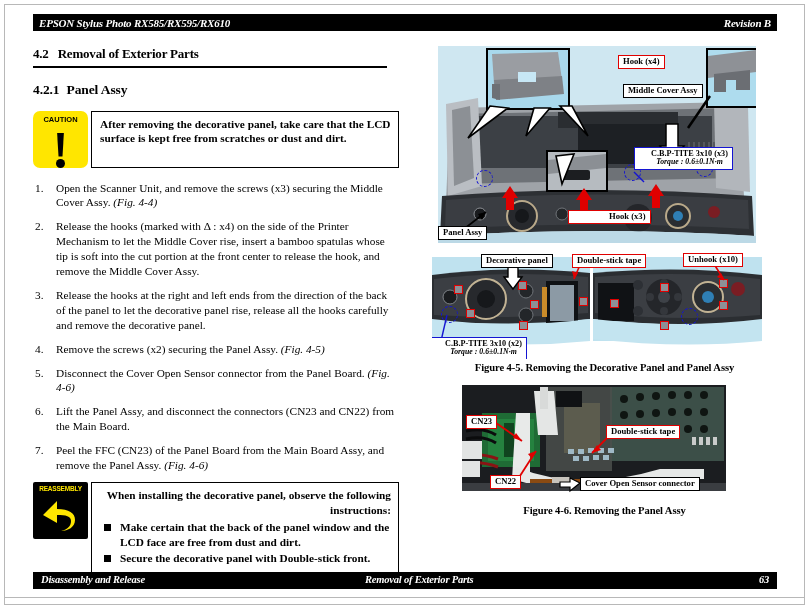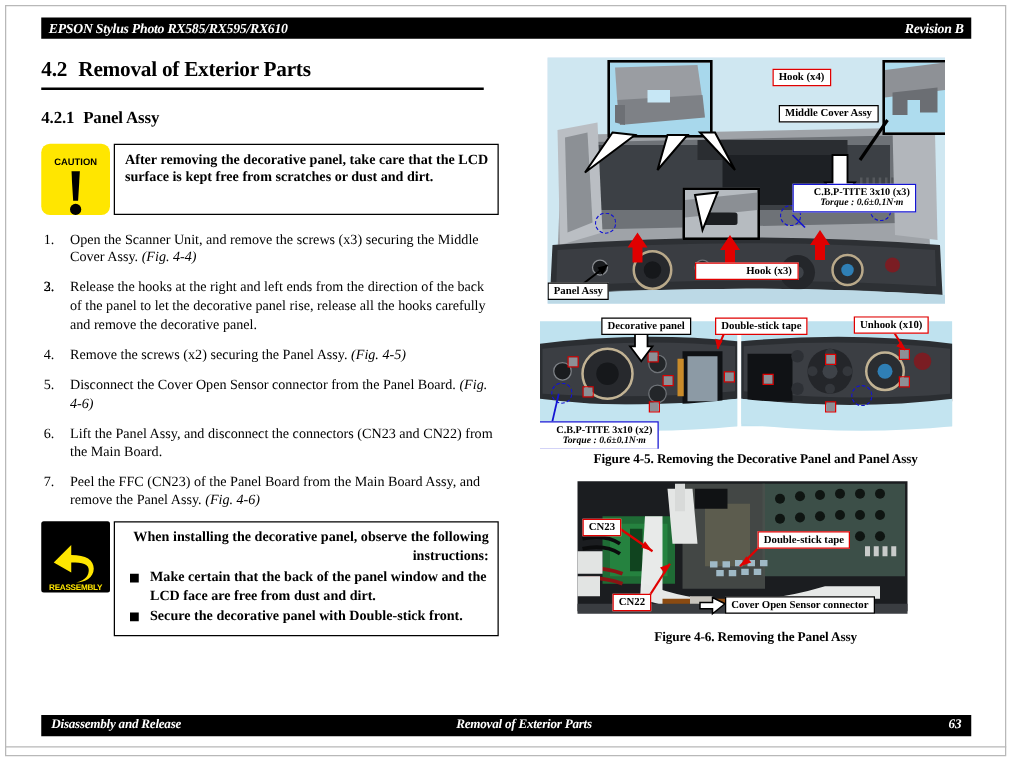--- a/index.html
+++ b/index.html
@@ -48,38 +48,38 @@
   .ftr-center{left:332px;}
   .ftr-right{right:8px;}
   .ftr-rule{
     position:absolute;left:4px;top:597px;width:801px;height:1px;background:#b8b8b8;
   }
 
   
   .col-left{position:absolute;left:33px;top:46px;width:366px;}
 
   .h2{
-    font-size:17px;font-weight:bold;color:#000;
+    font-size:13px;font-weight:bold;color:#000;
     font-family:"Liberation Serif", serif;
     margin:0;padding:0 0 4px 0;letter-spacing:-0.2px;
   }
   .h2 .num{margin-right:9px;}
   .h2-rule{height:1.5px;background:#000;width:354px;margin:0 0 14px 0;}
   .h3{
     font-size:13.5px;font-weight:bold;color:#000;
     margin:0 0 13px 0;letter-spacing:-0.1px;
   }
   .h3 .num{margin-right:7px;}
 
   
   .note{position:relative;display:flex;align-items:stretch;}
   .note-icon{
     width:55px;min-width:55px;height:57px;
     display:flex;flex-direction:column;align-items:center;
-    justify-content:flex-end;
+    justify-content:space-between;
     box-sizing:border-box;
   }
   .caution-icon{
     background:#FFE600;border-radius:7px;padding-top:4px;
   }
   .caution-icon .cap{
     font-family:"Liberation Sans", sans-serif;
     font-size:7.5px;font-weight:bold;color:#000;letter-spacing:0px;
   }
   .bang{margin-top:3px;display:flex;flex-direction:column;align-items:center;}
@@ -201,21 +201,21 @@
         </span>
       </div>
       <div class="note-body">After removing the decorative panel, take care that the LCD surface is kept free from scratches or dust and dirt.</div>
     </div>
 
     <ol class="steps">
       <li>
         <span class="sn">1.</span><span>Open the Scanner Unit, and remove the screws (x3) securing the Middle Cover Assy.</span> <i>(Fig. 4-4)</i>
       </li>
       <li>
-        <span class="sn">2.</span>
+        <span class="sn">2.</span><span>Release the hooks (marked with Δ : x4) on the side of the Printer Mechanism to let the Middle Cover rise, insert a bamboo spatulas whose tip is soft into the cut portion at the front center to release the hook, and remove the Middle Cover Assy.</span>
       </li>
       <li>
         <span class="sn">3.</span><span>Release the hooks at the right and left ends from the direction of the back of the panel to let the decorative panel rise, release all the hooks carefully and remove the decorative panel.</span>
       </li>
       <li>
         <span class="sn">4.</span><span>Remove the screws (x2) securing the Panel Assy.</span> <i>(Fig. 4-5)</i>
       </li>
       <li>
         <span class="sn">5.</span><span>Disconnect the Cover Open Sensor connector from the Panel Board.</span> <i>(Fig. 4-6)</i>
       </li>
@@ -349,21 +349,21 @@
           <line x1="206" y1="136" x2="196" y2="126" stroke="#1414d2" stroke-width="1.4"></line>
         </svg>
 
         
         <div class="lbl lbl-red" style="left:180px;top:9px;">Hook (x4)</div>
         <div class="lbl lbl-black" style="left:185px;top:38px;">Middle Cover Assy</div>
         <div class="lbl lbl-blue" style="left:196px;top:101px;">
           <span>C.B.P-TITE  3x10 (x3)</span>
           <span class="t2">Torque : 0.6±0.1N·m</span>
         </div>
-        <div class="lbl lbl-red" style="left:118px;top:164px;padding-left:40px;">Hook (x3)</div>
+        <div class="lbl lbl-red" style="left:130px;top:164px;padding-left:40px;">Hook (x3)</div>
         <div class="lbl lbl-black" style="left:0px;top:180px;">Panel Assy</div>
       </div>
     </div>
 
     <div class="figure" style="margin-top:10px;">
       <div class="photo" style="width:330px;height:106px;margin-left:0px;background:#ffffff;">
         <svg width="330" height="106" viewBox="0 0 330 106">
           <rect x="0" y="0" width="330" height="106" fill="#ffffff"></rect>
 
           <rect x="0" y="4" width="158" height="84" fill="#bfe2ef"></rect>

